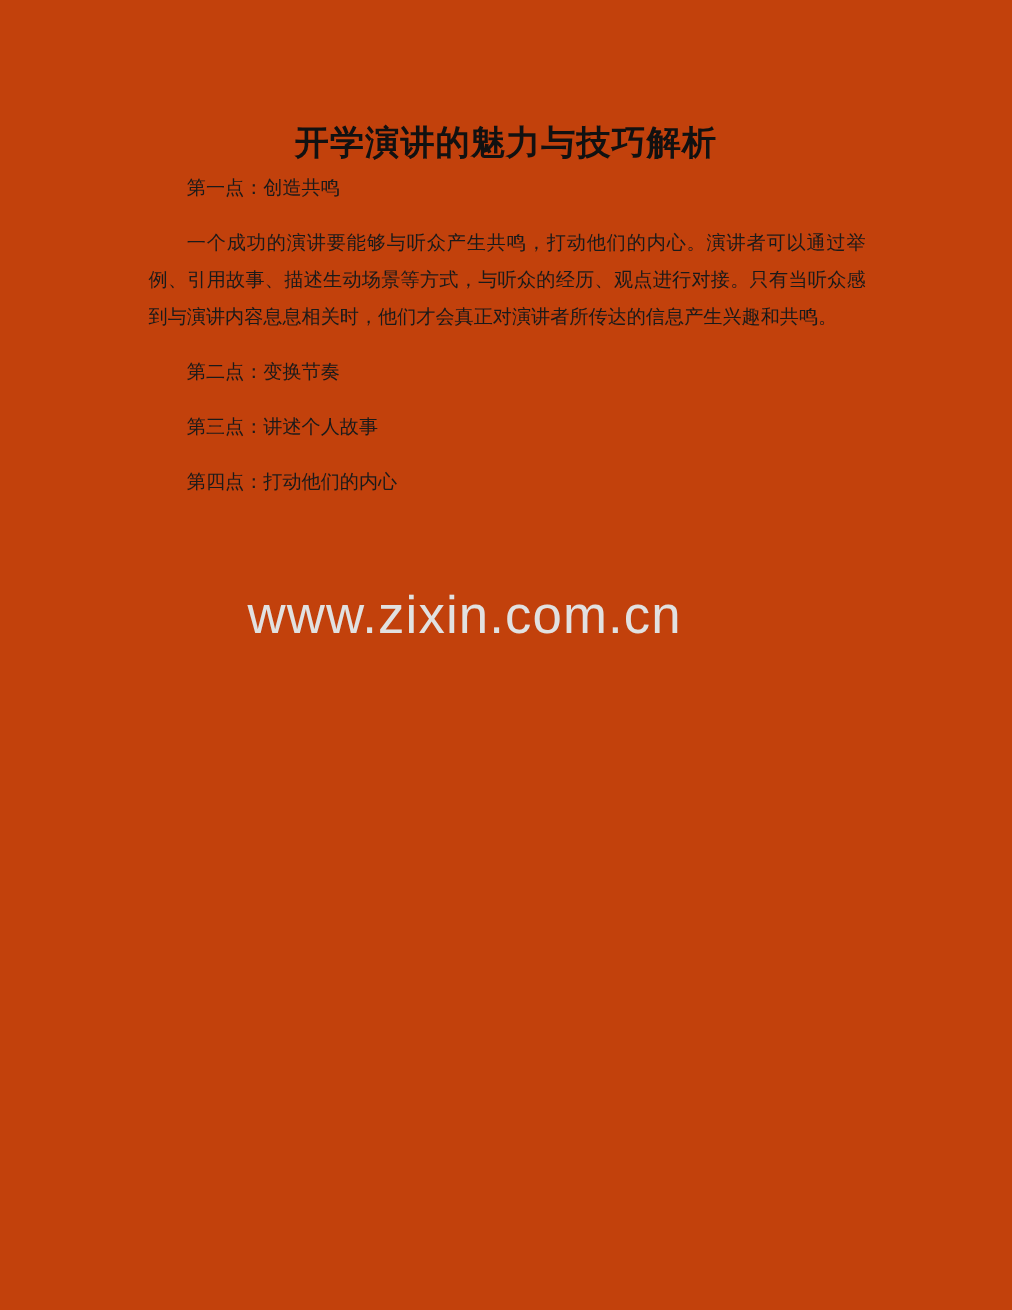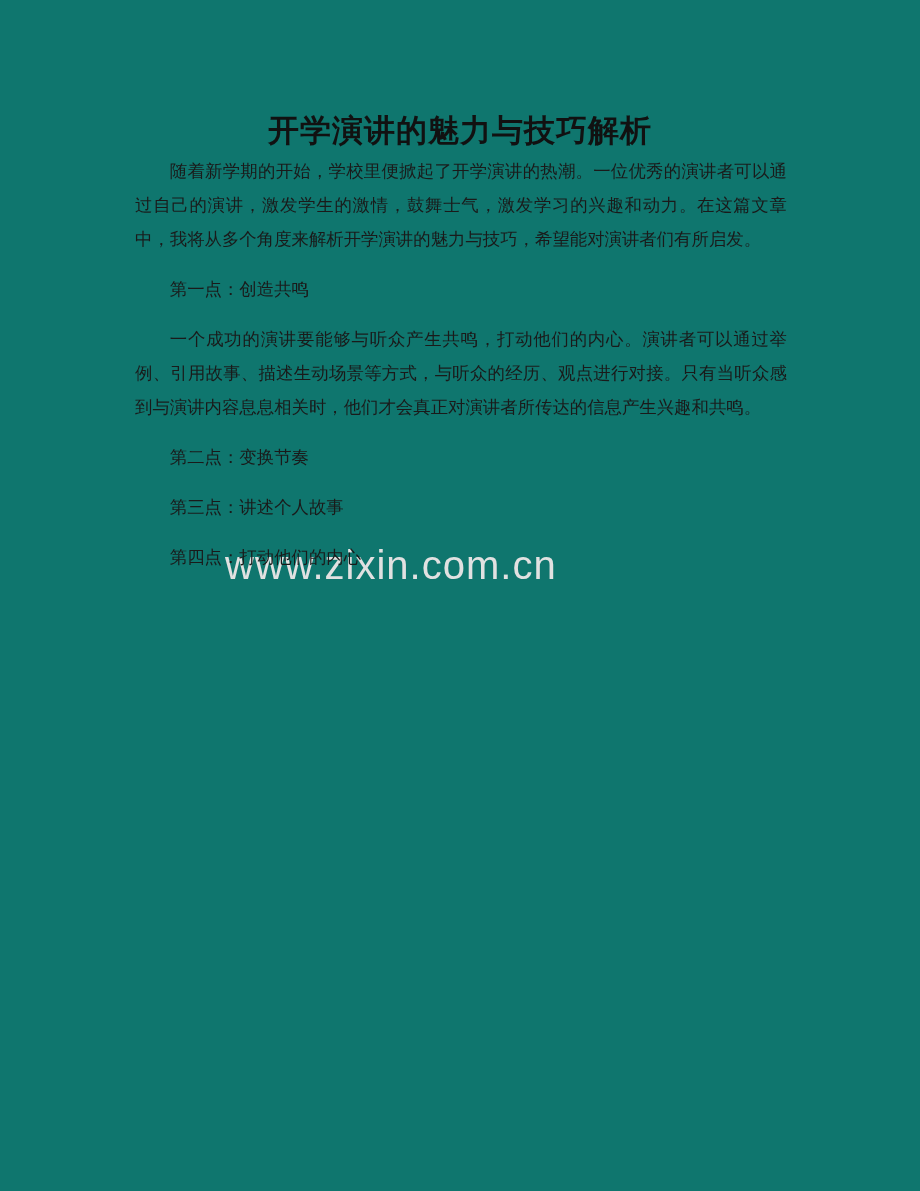--- a/index.html
+++ b/index.html
@@ -1,52 +1,51 @@
 <!DOCTYPE html>
 <html><head>
 <meta charset="utf-8">
 <style>
   html, body { margin: 0; padding: 0; background: #ffffff; }
   body { width: 920px; height: 1191px; position: relative; overflow: hidden; }
   .page {
     position: absolute; left: 0; top: 0; width: 920px; height: 1191px;
-    background: #0f766e;
+    background: #c2410c;
   }
   .title {
     position: absolute; left: 0; top: 108px; width: 920px;
     text-align: center;
     font-family: "DejaVu Sans", sans-serif;
     font-weight: bold; font-size: 31px; color: #111;
     letter-spacing: 1px; line-height: 44px;
   }
   .body {
     position: absolute; left: 135px; top: 154px; width: 652px;
     font-family: "DejaVu Serif", serif;
     font-size: 17.4px; line-height: 34px; color: #1a1a1a;
     text-align: justify;
   }
   .para { margin: 0 0 16px 0; text-indent: 2em; word-break: break-all; }
   .heading { margin: 0 0 16px 0; text-indent: 2em; }
   .watermark {
-    position: absolute; left: 225px; top: 543px; width: 470px;
+    position: absolute; left: 225px; top: 532px; width: 470px;
     font-family: "Liberation Sans", sans-serif;
-    font-size: 40px; color: #e1e1e1; letter-spacing: 1px;
+    font-size: 48px; color: #e1e1e1; letter-spacing: 1px;
     white-space: nowrap; pointer-events: none; z-index: 0;
   }
   .body { z-index: 1; }
 </style>
 </head>
 <body>
 
 <div class="page">
   <div class="title">开学演讲的魅力与技巧解析</div>
 
   <div class="watermark">www.zixin.com.cn</div>
 
   <div class="body">
-    <p class="para">随着新学期的开始，学校里便掀起了开学演讲的热潮。一位优秀的演讲者可以通过自己的演讲，激发学生的激情，鼓舞士气，激发学习的兴趣和动力。在这篇文章中，我将从多个角度来解析开学演讲的魅力与技巧，希望能对演讲者们有所启发。</p>
     <p class="heading">第一点：创造共鸣</p>
     <p class="para">一个成功的演讲要能够与听众产生共鸣，打动他们的内心。演讲者可以通过举例、引用故事、描述生动场景等方式，与听众的经历、观点进行对接。只有当听众感到与演讲内容息息相关时，他们才会真正对演讲者所传达的信息产生兴趣和共鸣。</p>
     <p class="heading">第二点：变换节奏</p>
     <p class="heading">第三点：讲述个人故事</p>
     <p class="heading">第四点：打动他们的内心</p>
   </div>
 </div>
 
 </body></html>

